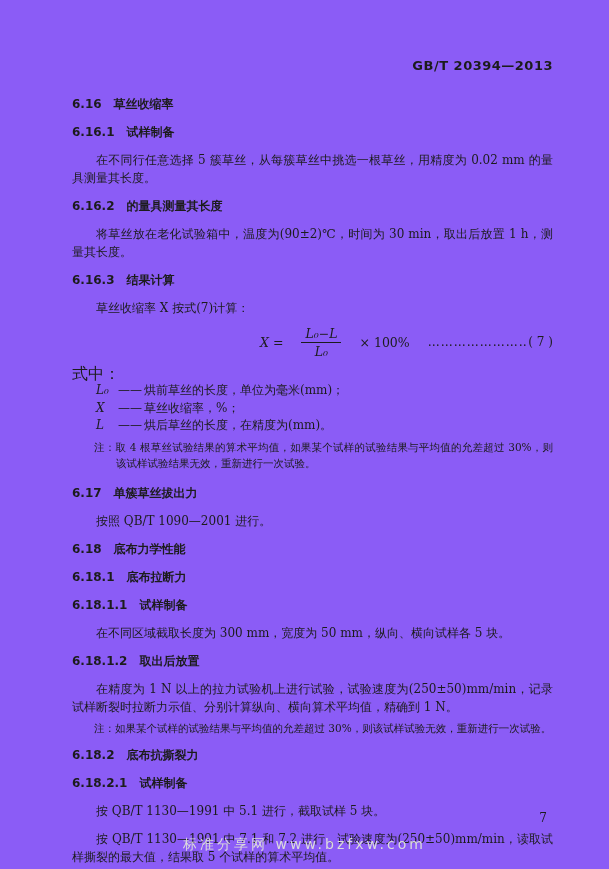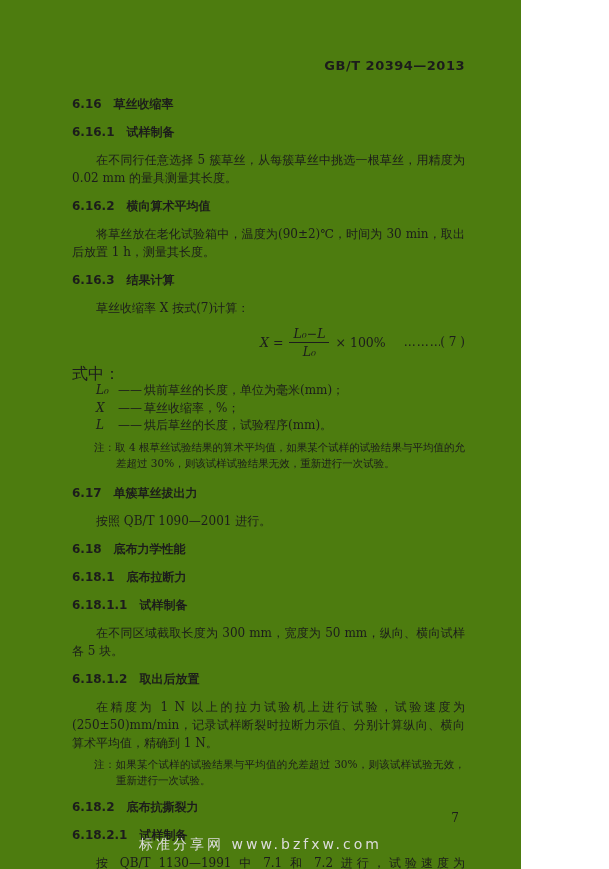--- a/index.html
+++ b/index.html
@@ -1,20 +1,20 @@
 <!DOCTYPE html>
 <html><head>
 <meta charset="utf-8">
 <style>
   html, body { margin: 0; padding: 0; background: #ffffff; }
   .page {
     position: relative;
-    width: 521px;
+    width: 609px;
     height: 869px;
-    background: #4d7c0f;
+    background: #8b5cf6;
     font-family: "DejaVu Serif", serif;
     color: #1c1c1c;
     overflow: hidden;
     box-sizing: border-box;
   }
   .content {
     padding: 58px 56px 0 72px;
     box-sizing: border-box;
   }
   .doc-code {
@@ -45,21 +45,21 @@
     display: flex;
     align-items: center;
     margin: 6px 0 0 0;
     padding-left: 188px;
     font-size: 12.5px;
     height: 38px;
   }
   .eq { display: inline-flex; align-items: center; white-space: nowrap; }
   .var { font-style: italic; font-family: "DejaVu Serif", serif; }
   .op { margin: 0 4px; font-style: normal; }
-  .frac { display: inline-block; text-align: center; vertical-align: middle; margin: 0 2px; }
+  .frac { display: inline-block; text-align: center; vertical-align: middle; margin: 0 14px; }
   .frac .num { display: block; border-bottom: 1px solid #1c1c1c; padding: 0 4px 1px 4px; line-height: 15px; }
   .frac .den { display: block; padding: 1px 4px 0 4px; line-height: 15px; }
   .dots {
     flex: 1;
     overflow: hidden;
     white-space: nowrap;
     margin-left: 14px;
     letter-spacing: 1px;
     font-size: 12px;
   }
@@ -104,21 +104,21 @@
 
 <div class="page">
   <div class="content">
 
     <div class="doc-code">GB/T 20394—2013</div>
 
     <div class="h h-first">6.16　草丝收缩率</div>
     <div class="h">6.16.1　试样制备</div>
     <p class="p">在不同行任意选择 5 簇草丝，从每簇草丝中挑选一根草丝，用精度为 0.02 mm 的量具测量其长度。</p>
 
-    <div class="h">6.16.2　横向算术平均值</div>
+    <div class="h">6.16.2　的量具测量其长度</div>
     <p class="p">将草丝放在老化试验箱中，温度为(90±2)℃，时间为 30 min，取出后放置 1 h，测量其长度。</p>
 
     <div class="h">6.16.3　结果计算</div>
     <p class="p">草丝收缩率 X 按式(7)计算：</p>
 
     <div class="formula-row">
       <span class="eq">
         <span class="var">X</span>
         <span class="op">=</span>
         <span class="frac">
@@ -134,40 +134,41 @@
     <div class="where-intro">式中：</div>
 
     <div>
       <div class="def-row">
         <span class="def-sym">L₀</span><span class="def-dash">——</span><span>烘前草丝的长度，单位为毫米(mm)；</span>
       </div>
       <div class="def-row">
         <span class="def-sym">X</span><span class="def-dash">——</span><span>草丝收缩率，%；</span>
       </div>
       <div class="def-row">
-        <span class="def-sym">L</span><span class="def-dash">——</span><span>烘后草丝的长度，试验程序(mm)。</span>
+        <span class="def-sym">L</span><span class="def-dash">——</span><span>烘后草丝的长度，在精度为(mm)。</span>
       </div>
     </div>
 
     <div class="note">注：取 4 根草丝试验结果的算术平均值，如果某个试样的试验结果与平均值的允差超过 30%，则该试样试验结果无效，重新进行一次试验。</div>
 
     <div class="h" style="margin-top:14px;">6.17　单簇草丝拔出力</div>
     <p class="p">按照 QB/T 1090—2001 进行。</p>
 
     <div class="h">6.18　底布力学性能</div>
     <div class="h">6.18.1　底布拉断力</div>
     <div class="h">6.18.1.1　试样制备</div>
     <p class="p">在不同区域截取长度为 300 mm，宽度为 50 mm，纵向、横向试样各 5 块。</p>
 
     <div class="h">6.18.1.2　取出后放置</div>
     <p class="p">在精度为 1 N 以上的拉力试验机上进行试验，试验速度为(250±50)mm/min，记录试样断裂时拉断力示值、分别计算纵向、横向算术平均值，精确到 1 N。</p>
     <div class="note">注：如果某个试样的试验结果与平均值的允差超过 30%，则该试样试验无效，重新进行一次试验。</div>
 
     <div class="h">6.18.2　底布抗撕裂力</div>
     <div class="h">6.18.2.1　试样制备</div>
+    <p class="p">按 QB/T 1130—1991 中 5.1 进行，截取试样 5 块。</p>
 
     <p class="p">按 QB/T 1130—1991 中 7.1 和 7.2 进行，试验速度为(250±50)mm/min，读取试样撕裂的最大值，结果取 5 个试样的算术平均值。</p>
 
   </div>
 
   <div class="page-num">7</div>
   <div class="watermark">标准分享网 www.bzfxw.com</div>
 </div>
 
 </body></html>

